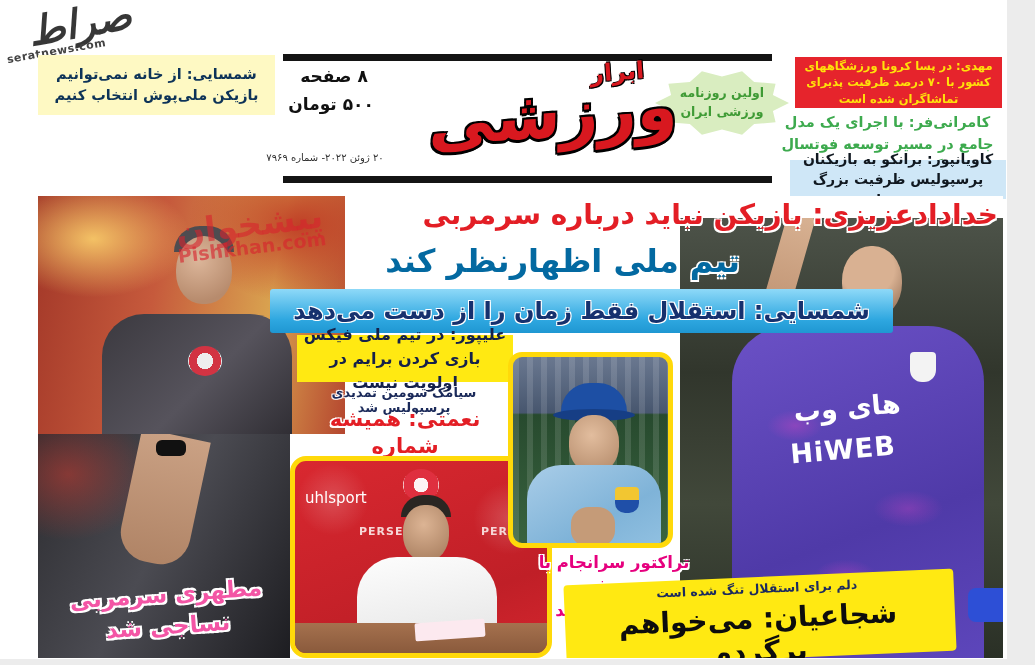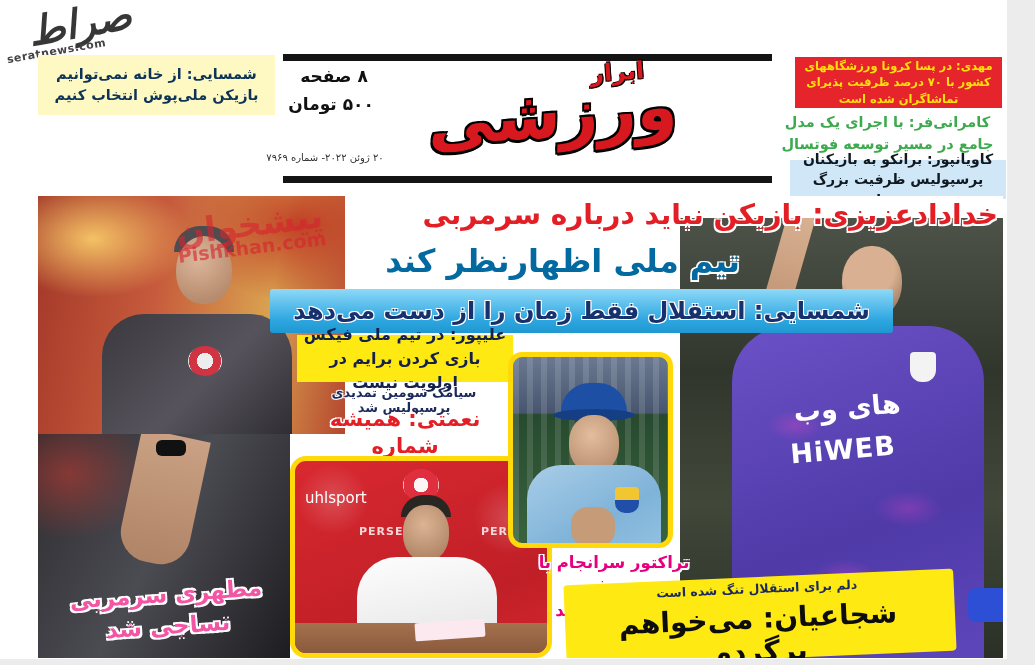--- a/index.html
+++ b/index.html
@@ -157,20 +157,26 @@
   <div class="abs pages fa">۸ صفحه</div>
   <div class="abs price fa">۵۰۰ تومان</div>
   <div class="abs issue fa">۲۰ ژوئن ۲۰۲۲- شماره ۷۹۶۹</div>
 
   <div class="abs masthead">
     <div class="small fa">ابرار</div>
     <div class="big fa">ورزشی</div>
   </div>
 
 
+  <div class="abs badge">
+    <div class="txt">
+      <div class="fa">اولین روزنامه</div>
+      <div class="fa">ورزشی ایران</div>
+    </div>
+  </div>
 
   <div class="abs story-box box-red fa">مهدی: در پسا کرونا ورزشگاههای کشور با ۷۰ درصد ظرفیت پذیرای تماشاگران شده است</div>
   <div class="abs line-green2 fa">کامرانی‌فر: با اجرای یک مدل جامع در مسیر توسعه فوتسال گام بر می‌داریم</div>
   <div class="abs story-box box-lblue fa">کاویانپور: برانکو به بازیکنان پرسپولیس ظرفیت بزرگ شدن داد</div>
 
   <div class="abs collage">
 
     <div class="ph left-photo">
       <div class="coach-hair"></div>
       <div class="coach-head"></div>

